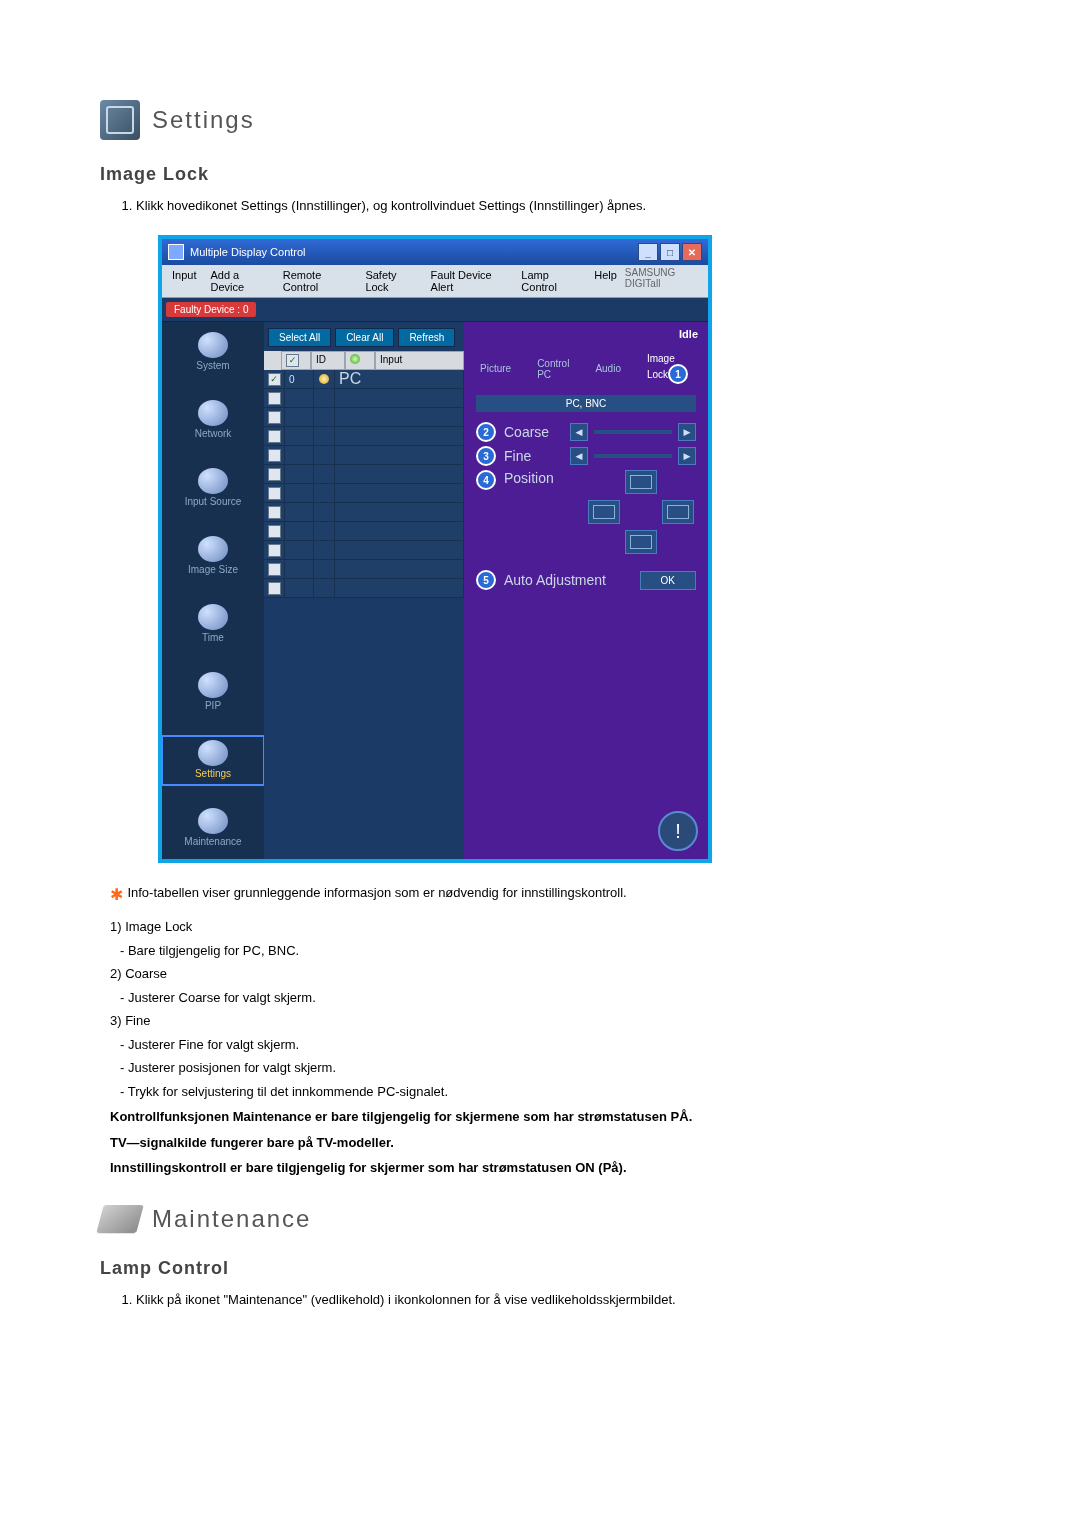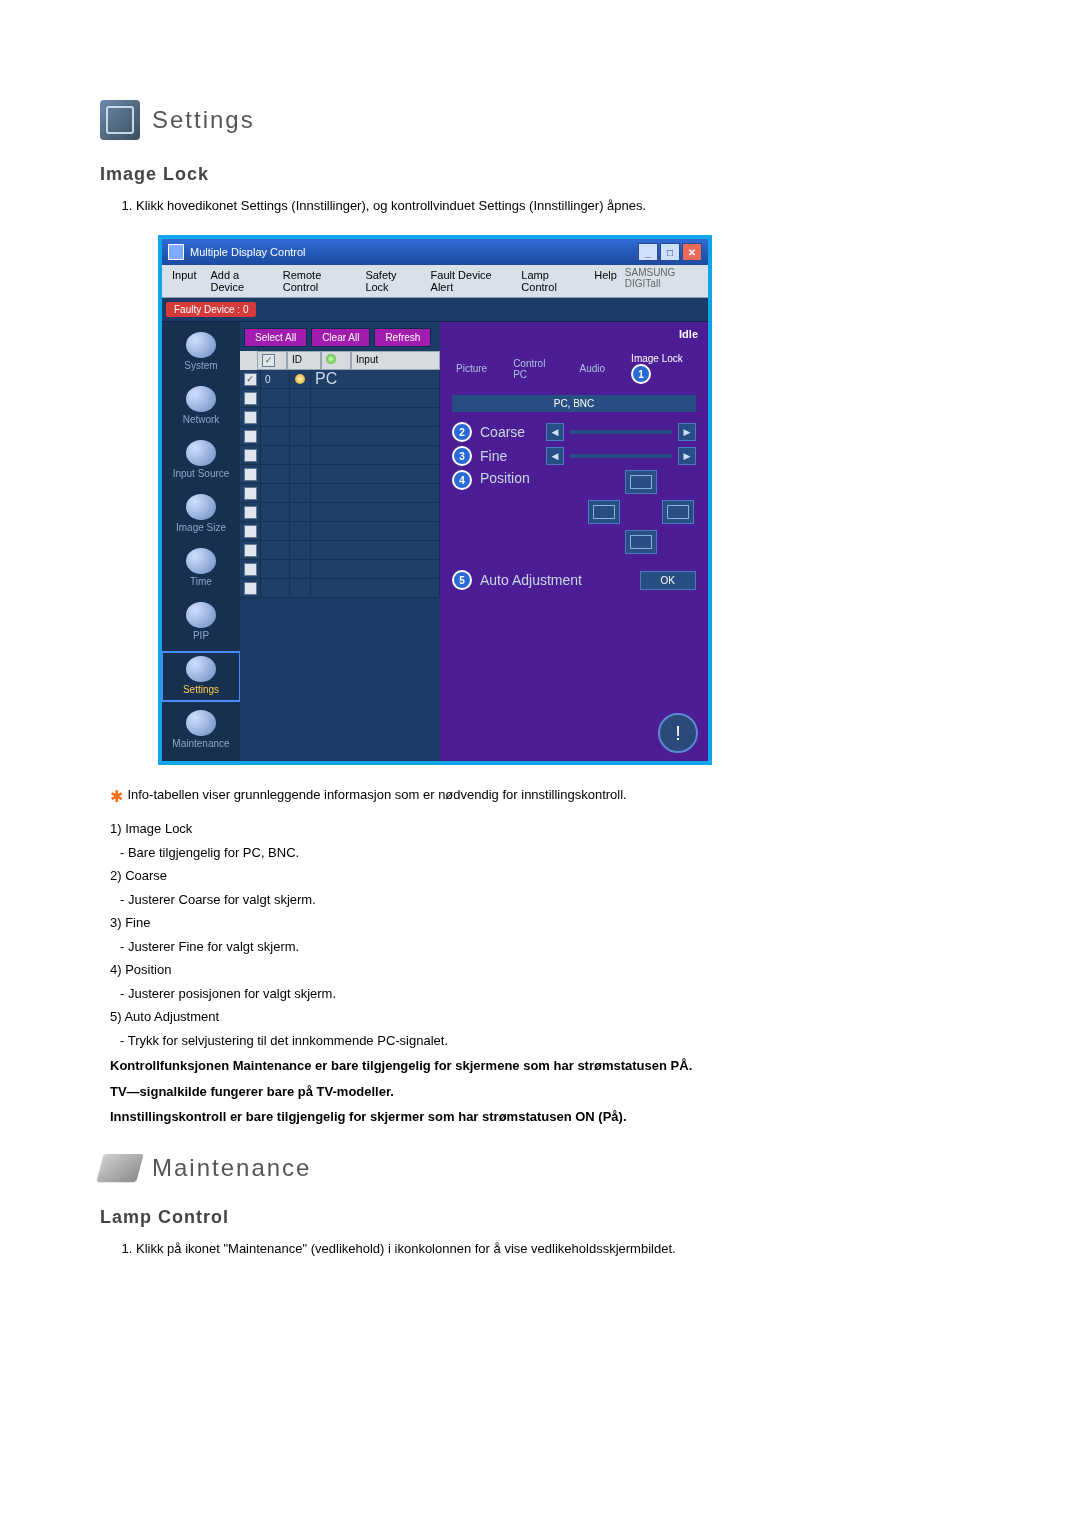--- a/index.html
+++ b/index.html
@@ -89,29 +89,29 @@
     display:flex; gap:2px; padding:2px 4px;
     border-bottom:1px solid #8b9cb0;
   }
   .menu-item { padding:2px 6px; font-size:11px; }
   .menu-right { margin-left:auto; font-size:10px; color:#666; }
 
   .faulty-row { background:#1b3a66; padding:4px; display:flex; justify-content:flex-start;border-bottom:1px solid #0e2648; }
   .faulty-badge { background:#d63a3a;color:#fff;padding:2px 8px;border-radius:2px;font-size:10px; }
 
   .app-body { display:flex; }
-  .sidebar { width:78px; background:#17304f; padding:6px 0; display:flex; flex-direction:column; gap:5px; }
+  .sidebar { width:102px; background:#17304f; padding:6px 0; display:flex; flex-direction:column; gap:19px; }
   .side-item { text-align:center; font-size:10px; color:#8ba8c8; padding:2px 0 6px; }
   .side-item.sel { outline:2px solid #4a8aff; outline-offset:-1px; color:#ffcc4a; }
   .side-icon { width:30px;height:26px;margin:2px auto 2px;background:radial-gradient(circle at 30% 30%,#cfe0ff,#6b8abf);border-radius:50%; }
 
   .main { flex:1; display:flex; }
   .left-col { flex:0 0 200px; background:#1b3a66; }
   .btn-row { display:flex; gap:4px; padding:6px 4px 4px; }
-  .sel-btn { background:#a21caf;color:#fff;padding:3px 10px;border:1px solid #0e2a4c;font-size:10px; }
+  .sel-btn { background:#0369a1;color:#fff;padding:3px 10px;border:1px solid #0e2a4c;font-size:10px; }
   .table-hdr { display:flex; background:#d7dbe0;color:#000;padding-left:17px; }
   .th { border:1px solid #9aa5b0; padding:2px 4px; font-size:10px; }
   .th1{width:20px;text-align:center;} .th2{width:24px;} .th3{width:20px;text-align:center;} .th4{flex:1;}
   .table-body { background:#1f3e68; }
   .row { display:flex; border-bottom:1px solid #17304f; height:18px; }
   .cell { border-right:1px solid #17304f; }
   .c1{width:20px;display:flex;align-items:center;justify-content:center;} .c2{width:24px;padding-left:4px;color:#cfe0ff;font-size:10px;display:flex;align-items:center;} .c3{width:20px;display:flex;align-items:center;justify-content:center;} .c4{flex:1;padding-left:4px;font-size:16px;display:flex;align-items:center;}
   .cb { width:11px;height:11px;background:#dfe6ef;border:1px solid #66788c; }
   .cb.checked::after{content:"✓";font-size:9px;display:block;text-align:center;line-height:10px;color:#2a5a20;}
   .dot{width:10px;height:10px;border-radius:50%;}
@@ -378,23 +378,21 @@
     <span>Info-tabellen viser grunnleggende informasjon som er nødvendig for innstillingskontroll.</span>
   </div>
 
   <div class="num-list">
     <div>1)  Image Lock</div>
     <div class="sub">- Bare tilgjengelig for PC, BNC.</div>
     <div>2)  Coarse</div>
     <div class="sub">- Justerer Coarse for valgt skjerm.</div>
     <div>3)  Fine</div>
     <div class="sub">- Justerer Fine for valgt skjerm.</div>
-    <div>4)  Position</div>
     <div class="sub">- Justerer posisjonen for valgt skjerm.</div>
-    <div>5)  Auto Adjustment</div>
     <div class="sub">- Trykk for selvjustering til det innkommende PC-signalet.</div>
   </div>
 
   <div class="bold-block">
     <p>Kontrollfunksjonen Maintenance er bare tilgjengelig for skjermene som har strømstatusen PÅ.</p>
     <p>TV—signalkilde fungerer bare på TV-modeller.</p>
     <p>Innstillingskontroll er bare tilgjengelig for skjermer som har strømstatusen ON (På).</p>
   </div>
 
   <div class="sec-head" style="margin-top:26px;">

